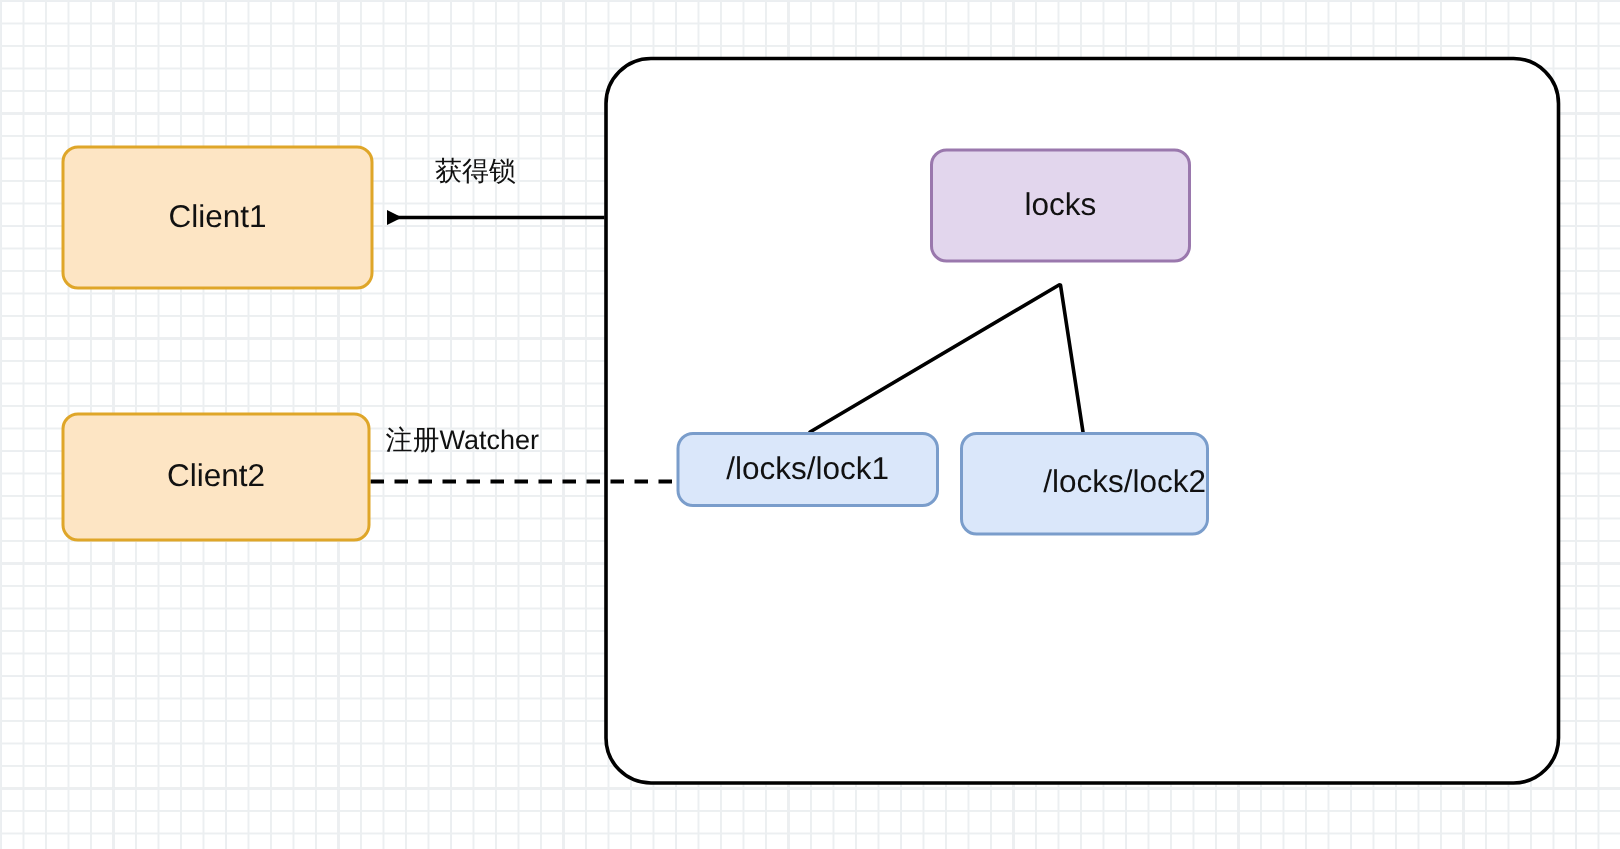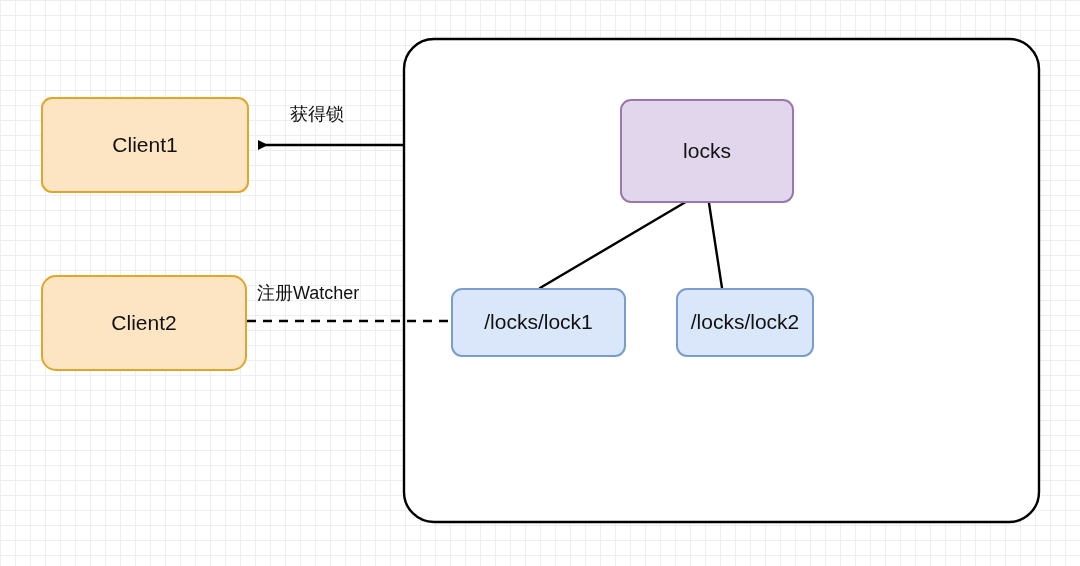--- a/index.html
+++ b/index.html
@@ -100,33 +100,33 @@
 
     <line x1="403" y1="145" x2="258" y2="145" stroke="#000000" stroke-width="2.4" marker-end="url(#arrowLeft)"></line>
 
     <line x1="247" y1="321" x2="451" y2="321" stroke="#000000" stroke-width="2.6" stroke-dasharray="9 7"></line>
   </svg>
 
   <div class="node node-client" style="left:41px; top:97px; width:208px; height:96px;">
     <span>Client1</span>
   </div>
 
-  <div class="node node-client" style="left:41px; top:275px; width:206px; height:96px;border-radius:15px;">
+  <div class="node node-client" style="left:41px; top:275px; width:206px; height:86px;">
     <span>Client2</span>
   </div>
 
-  <div class="node node-locks" style="left:620px; top:99px; width:174px; height:104px;">
+  <div class="node node-locks" style="left:620px; top:99px; width:174px; height:76px;">
     <span>locks</span>
   </div>
 
-  <div class="node node-lock" style="left:451px; top:288px; width:175px; height:69px;">
+  <div class="node node-lock" style="left:451px; top:288px; width:175px; height:50px;">
     <span>/locks/lock1</span>
   </div>
 
-  <div class="node node-lock" style="left:676px; top:288px; width:138px; height:69px;">
+  <div class="node node-lock" style="left:640px; top:288px; width:166px; height:69px;justify-content:flex-end;">
     <span>/locks/lock2</span>
   </div>
 
   <div class="edge-label" style="left:290px; top:104px;">获得锁</div>
 
   <div class="edge-label" style="left:257px; top:283px;">注册Watcher</div>
 
 
 </div>
 

